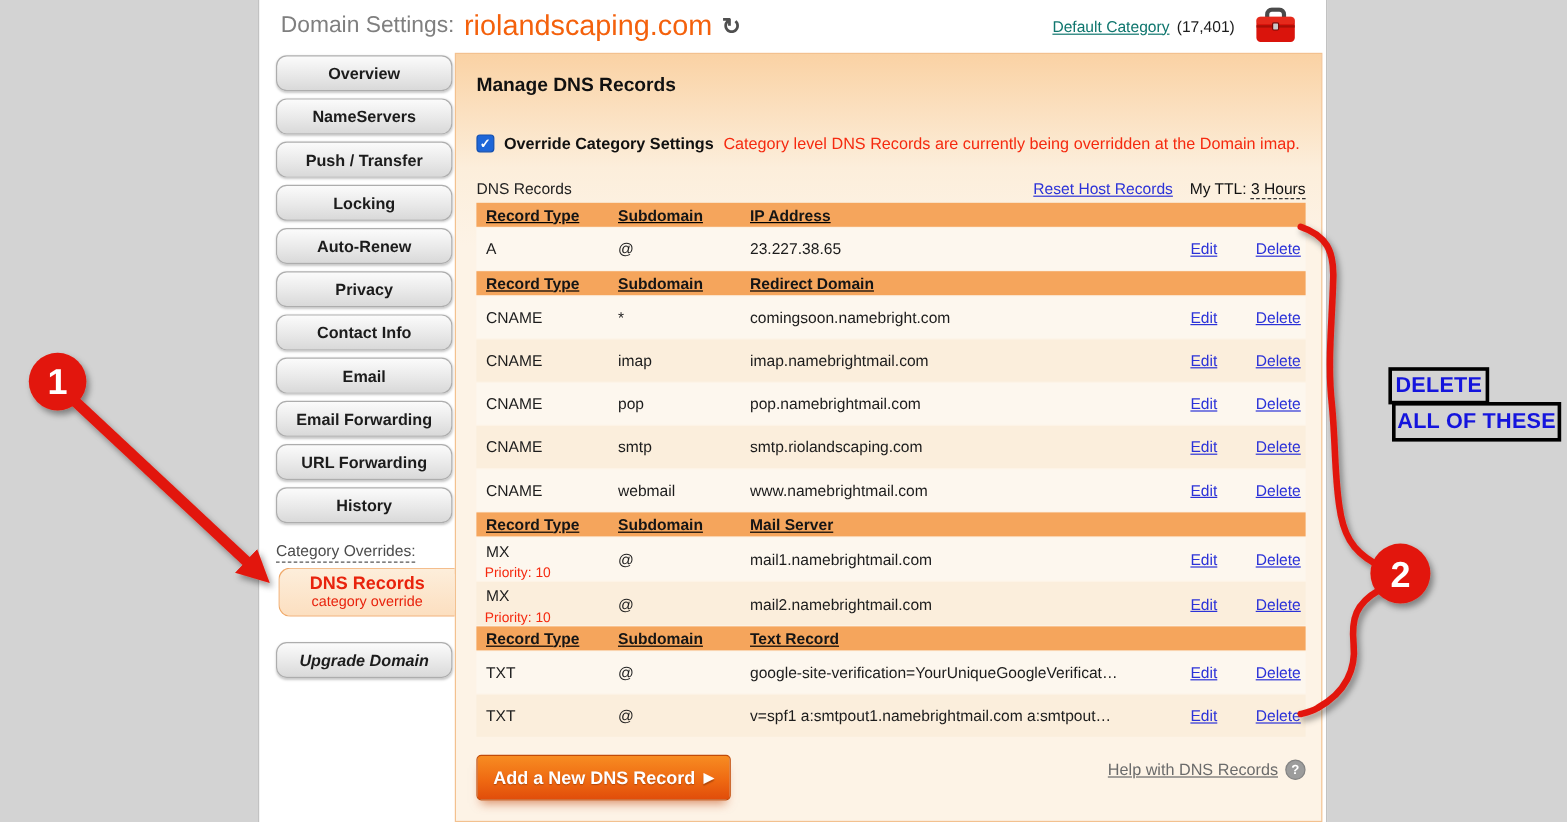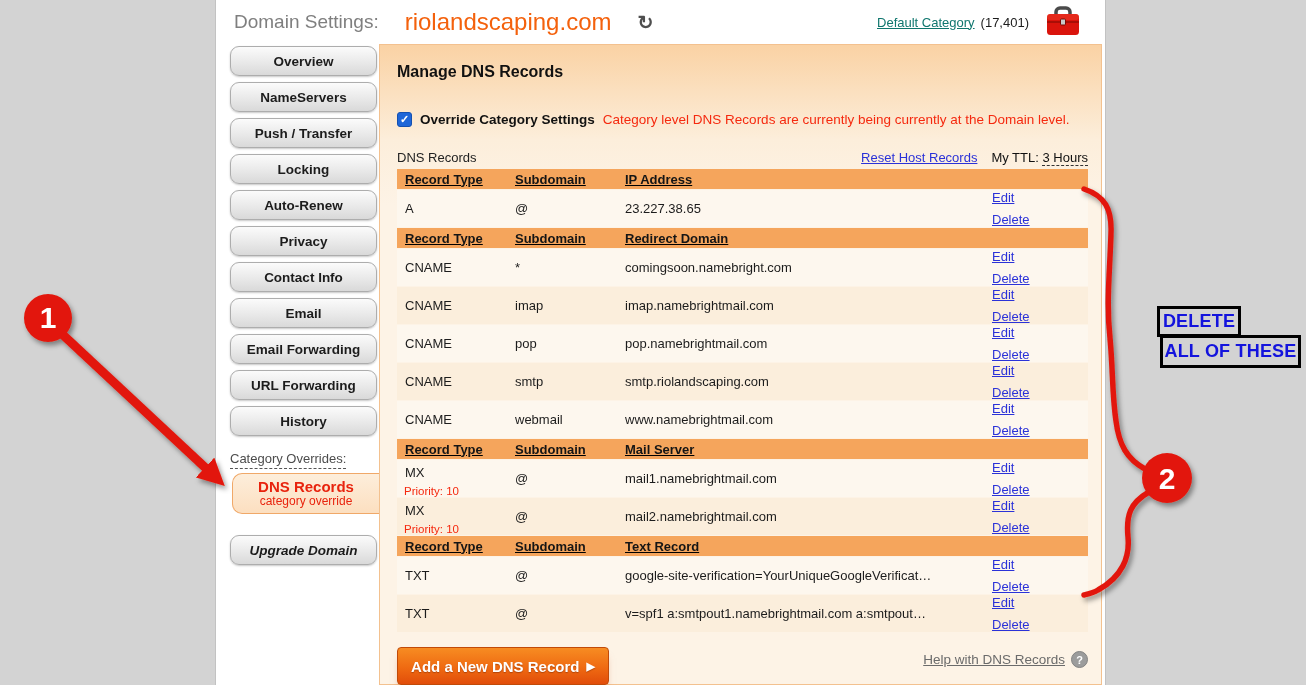--- a/index.html
+++ b/index.html
@@ -6,21 +6,21 @@
   html,body { width:1306px; height:685px; overflow:hidden;
     font-family:"Liberation Sans", sans-serif; background:#d3d3d3; }
   .stage { position:relative; width:1306px; height:685px; }
 
   
   .page { position:absolute; left:215px; top:0; width:891px; height:685px;
     background:#ffffff; border-left:1px solid #c2c2c2; border-right:1px solid #c2c2c2; }
 
   
   .topbar { position:absolute; left:0; top:0; width:100%; height:44px;
-    display:flex; align-items:center; padding:0 24px 0 18px;gap:18px; }
+    display:flex; align-items:center; padding:0 24px 0 18px; }
   .ds-label { font-size:19px; color:#7f7f7f; margin-right:8px; }
   .ds-domain { font-size:24px; color:#f4610c; }
   .refresh { font-size:19px; color:#4f4f4f; margin-left:8px; cursor:pointer; font-weight:bold; }
   .top-right { margin-left:auto; display:flex; align-items:center; gap:6px; }
   .cat-link { font-size:13px; color:#0f766e; text-decoration:underline; cursor:pointer; }
   .cat-count { font-size:13px; color:#1c1c1c; }
   .toolbox { width:36px; height:32px; margin-left:10px; cursor:pointer; }
 
   
   .sidebar { position:absolute; left:14px; top:46px; width:147px; }
@@ -60,21 +60,21 @@
   
   .dns-table { width:100%; }
   .t-head, .t-row { display:grid; grid-template-columns:110px 110px 1fr 96px; }
   .t-head { background:#f5a55c; height:20px; align-items:center; margin-bottom:1px;text-decoration:underline; }
   .t-head span { font-size:13px; font-weight:bold; color:#151515; padding-left:8px; }
   .t-row { min-height:35px; align-items:center; margin-bottom:1px; }
   .t-row.alt { background:#fbeedc; }
   .t-row:not(.alt) { background:#fdf7ee; }
   .cell { font-size:13px; color:#1c1c1c; padding:4px 0 4px 8px; }
   .priority { font-size:11.5px; color:#f5290f; padding-left:7px; margin-top:1px; }
-  .actions-cell { display:flex; gap:7px; justify-content:space-between; padding-right:4px;flex-direction:column; }
+  .actions-cell { display:flex; gap:7px; justify-content:space-between; padding-right:4px; }
   .actions-cell a { font-size:13px; color:#2b32d8; text-decoration:underline; cursor:pointer; }
 
   
   .bottom-row { display:flex; align-items:flex-start; margin-top:15px; }
   .add-btn { width:212px; height:38px; border:1px solid #c14a08; border-radius:4px;
     background:linear-gradient(#f78c22,#ef6a12 55%,#e14d0a);
     color:#fff; font-size:15px; font-weight:bold;
     display:flex; align-items:center; justify-content:center; gap:7px; cursor:pointer;
     box-shadow:0 7px 8px -4px rgba(190,60,0,0.55); text-shadow:0 1px 1px rgba(120,40,0,.5); }
   .add-arrow { font-size:11px; }
@@ -144,21 +144,21 @@
       </div>
     </div>
 
     <div class="panel">
       <div class="panel-inner">
         <h1>Manage DNS Records</h1>
 
         <div class="override-row">
           <span class="checkbox">✓</span>
           <span class="ov-label">Override Category Settings</span>
-          <span class="ov-warn">Category level DNS Records are currently being currently at the Domain level.</span>
+          <span class="ov-warn">Category level DNS Records are currently being overridden at the Domain imap.</span>
         </div>
 
         <div class="meta-row">
           <span class="meta-label">DNS Records</span>
           <span class="meta-right">
             <a class="reset-link">Reset Host Records</a>
             <span class="ttl"><span>My TTL:</span> <span class="ttl-val">3 Hours</span></span>
           </span>
         </div>
 

